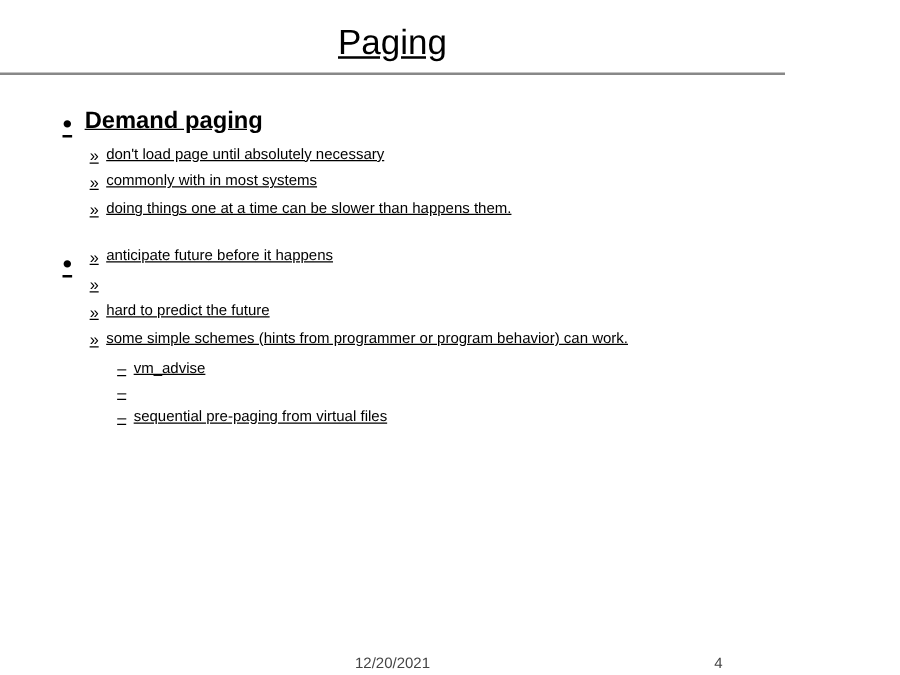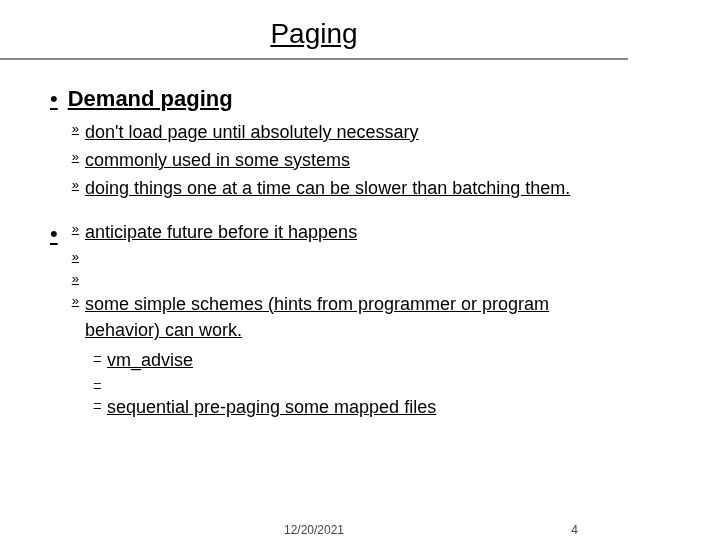--- a/index.html
+++ b/index.html
@@ -67,21 +67,21 @@
       flex-shrink: 0;
     }
 
     .bullet-content {
       display: flex;
       flex-direction: column;
       gap: 0;
     }
 
     .bullet-main {
-      font-size: 22px;
+      font-size: 19px;
       font-weight: bold;
       line-height: 1.4;
       margin-bottom: 4px;
     }
 
     .sub-items {
       display: flex;
       flex-direction: column;
       gap: 2px;
       padding-left: 4px;
@@ -97,21 +97,21 @@
     }
 
     .sub-arrow {
       font-size: 13px;
       flex-shrink: 0;
       margin-top: 1px;
       color: #000;
     }
 
     .sub-text {
-      font-size: 18px;
+      font-size: 12px;
       line-height: 1.45;
     }
 
     .sub-sub-items {
       display: flex;
       flex-direction: column;
       gap: 1px;
       padding-left: 22px;
       margin-top: 2px;
     }
@@ -170,60 +170,61 @@
       <span class="bullet-dot">•</span>
       <div class="bullet-content">
         <span class="bullet-main">Demand paging</span>
         <div class="sub-items">
           <div class="sub-item">
             <span class="sub-arrow">»</span>
             <span class="sub-text">don't load page until absolutely necessary</span>
           </div>
           <div class="sub-item">
             <span class="sub-arrow">»</span>
-            <span class="sub-text">commonly used in some systems</span>
-          </div>
-          <div class="sub-item">
-            <span class="sub-arrow">»</span>
-            <span class="sub-text">doing things one at a time can  be slower than batching them.</span>
+            <span class="sub-text">commonly with in most systems</span>
+          </div>
+          <div class="sub-item">
+            <span class="sub-arrow">»</span>
+            <span class="sub-text">doing things one at a time can  be slower than happens them.</span>
           </div>
         </div>
       </div>
     </div>
 
     <div class="bullet-item">
       <span class="bullet-dot">•</span>
       <div class="bullet-content">
         <div class="sub-items">
           <div class="sub-item">
             <span class="sub-arrow">»</span>
             <span class="sub-text">anticipate future before it happens</span>
           </div>
           <div class="sub-item">
             <span class="sub-arrow">»</span>
           </div>
           <div class="sub-item">
             <span class="sub-arrow">»</span>
+            <span class="sub-text">hard to predict the future</span>
           </div>
           <div class="sub-item">
             <span class="sub-arrow">»</span>
             <span class="sub-text">some simple schemes (hints from programmer or program behavior) can work.</span>
           </div>
 
           <div class="sub-sub-items">
             <div class="sub-sub-item">
               <span class="sub-sub-dash">–</span>
               <span class="sub-text">vm_advise</span>
             </div>
             <div class="sub-sub-item">
               <span class="sub-sub-dash">–</span>
             </div>
             <div class="sub-sub-item">
               <span class="sub-sub-dash">–</span>
-              <span class="sub-text">sequential pre-paging some mapped files</span>
+              <span class="sub-text">sequential pre-paging from virtual files</span>
             </div>
           </div>
         </div>
       </div>
     </div>
 
   </div>
 
   <div class="footer">
     <span class="footer-date">12/20/2021</span>

